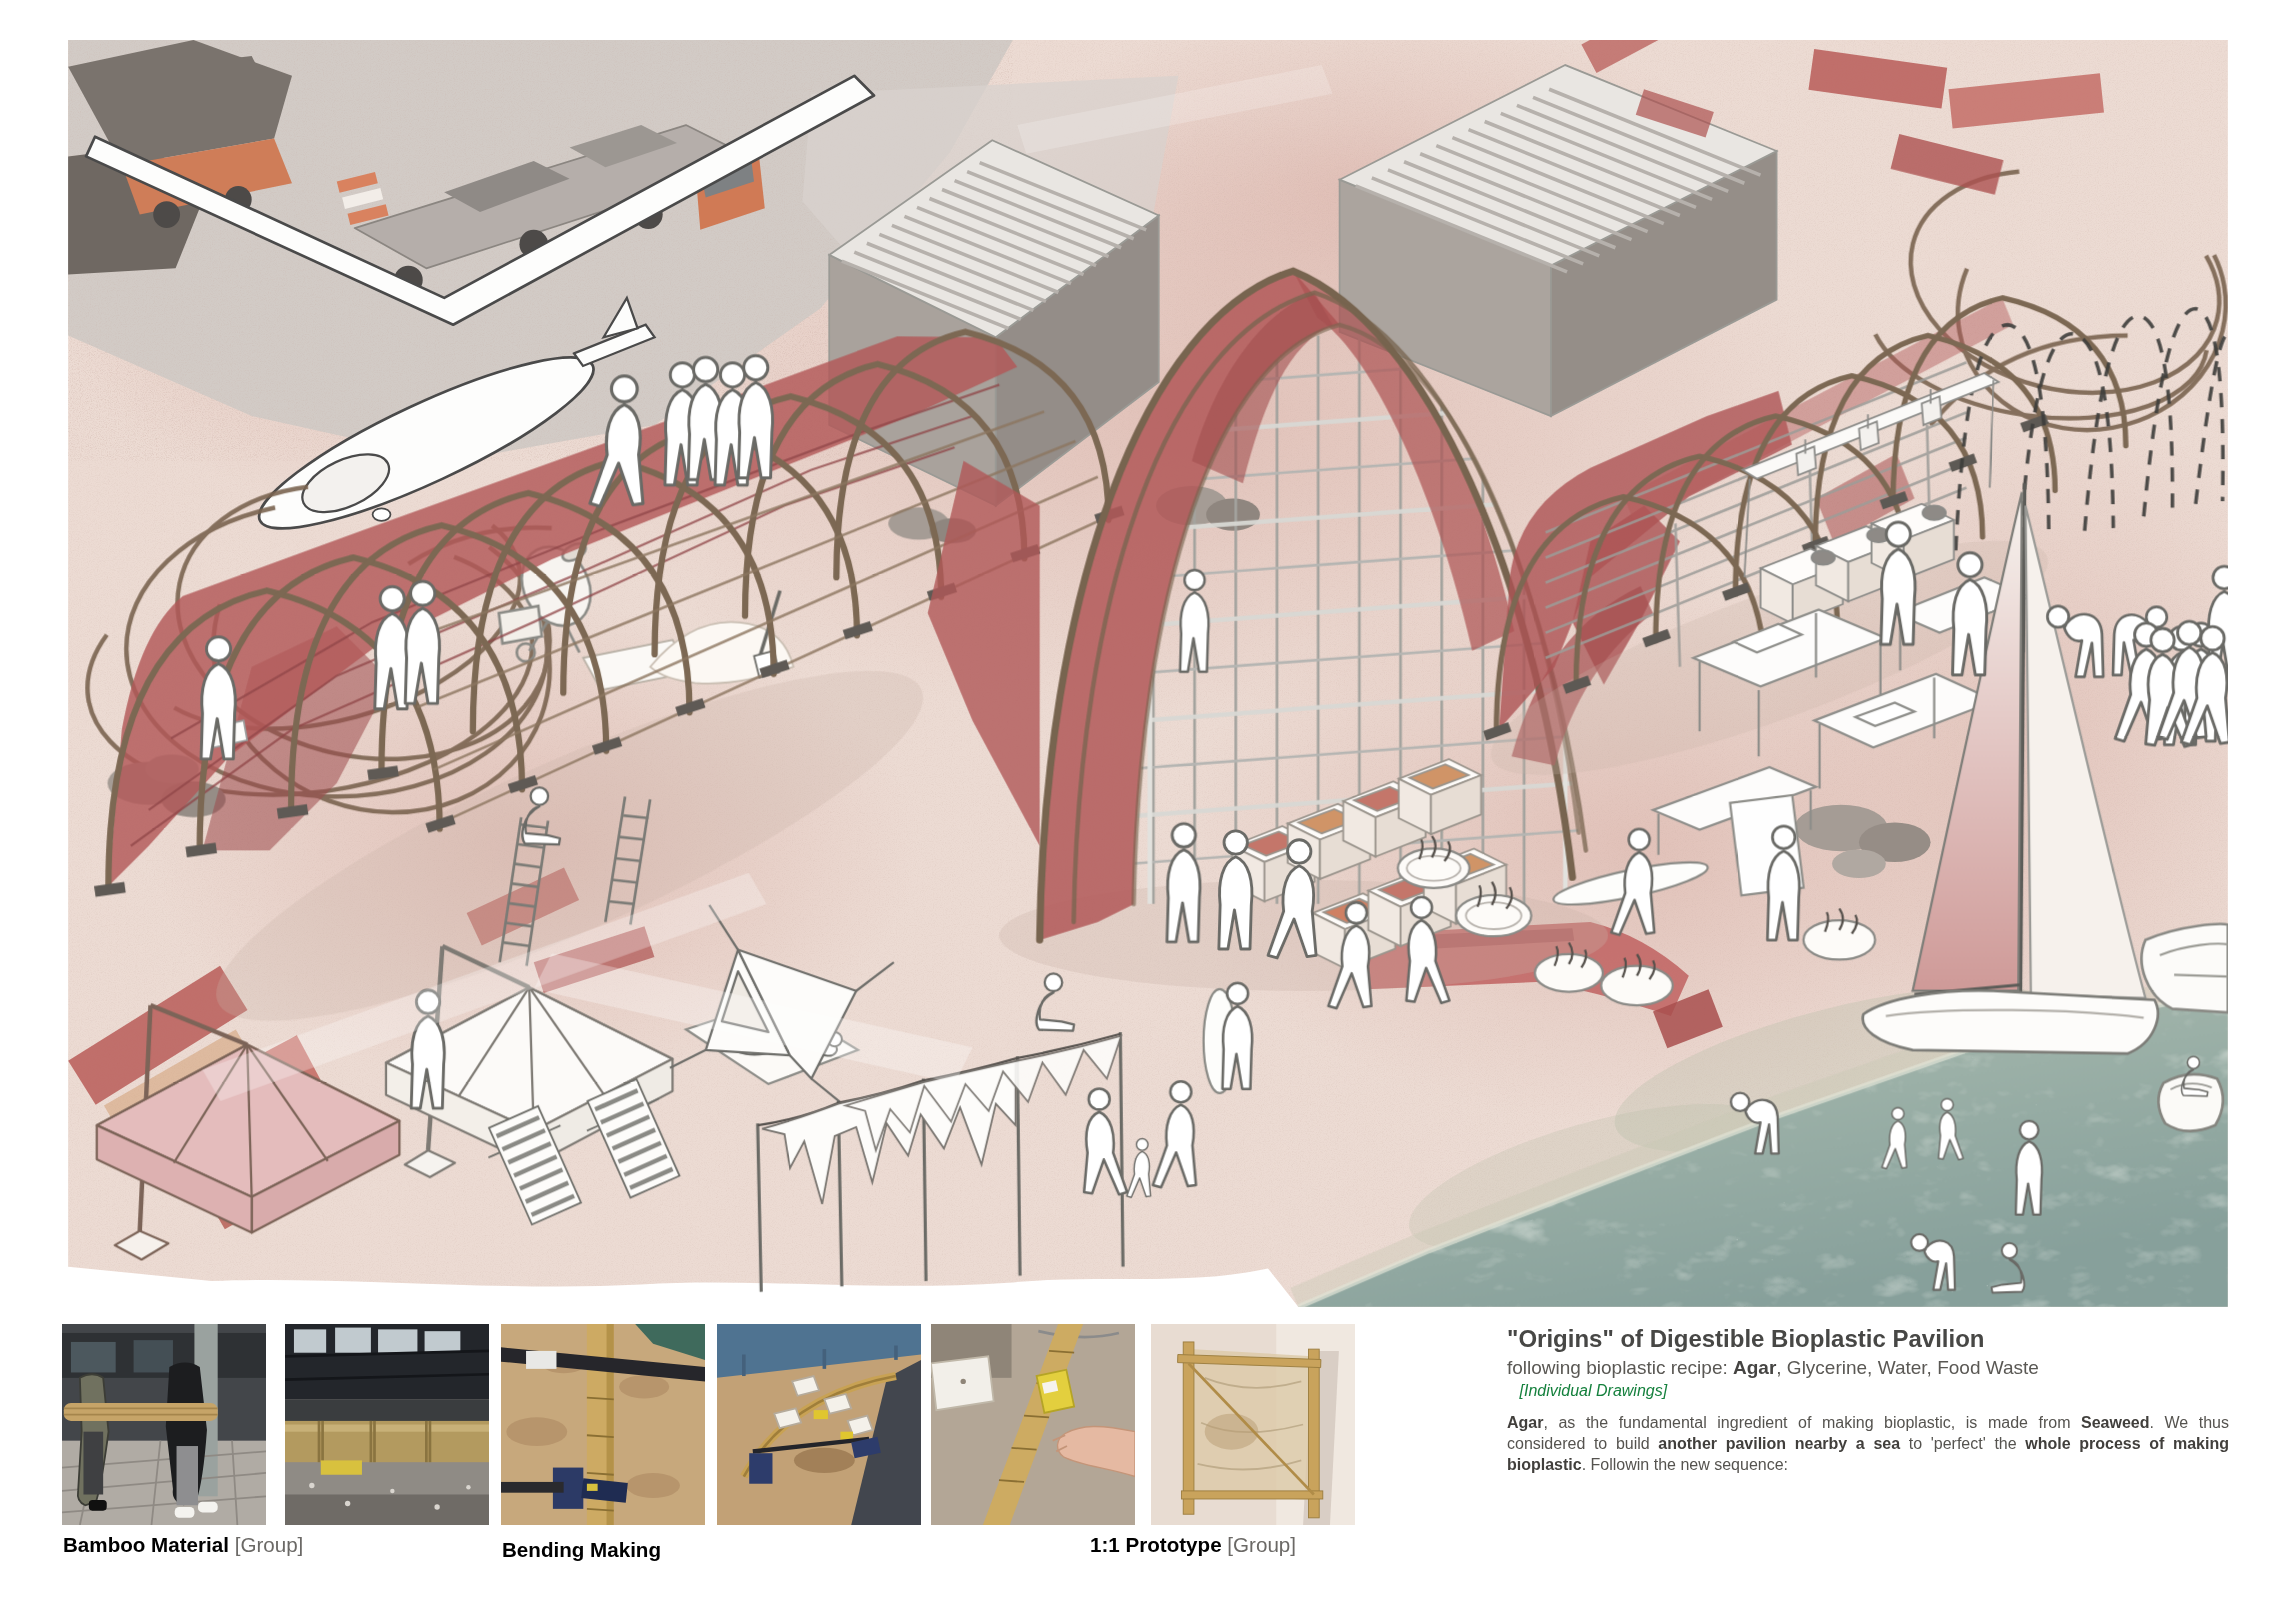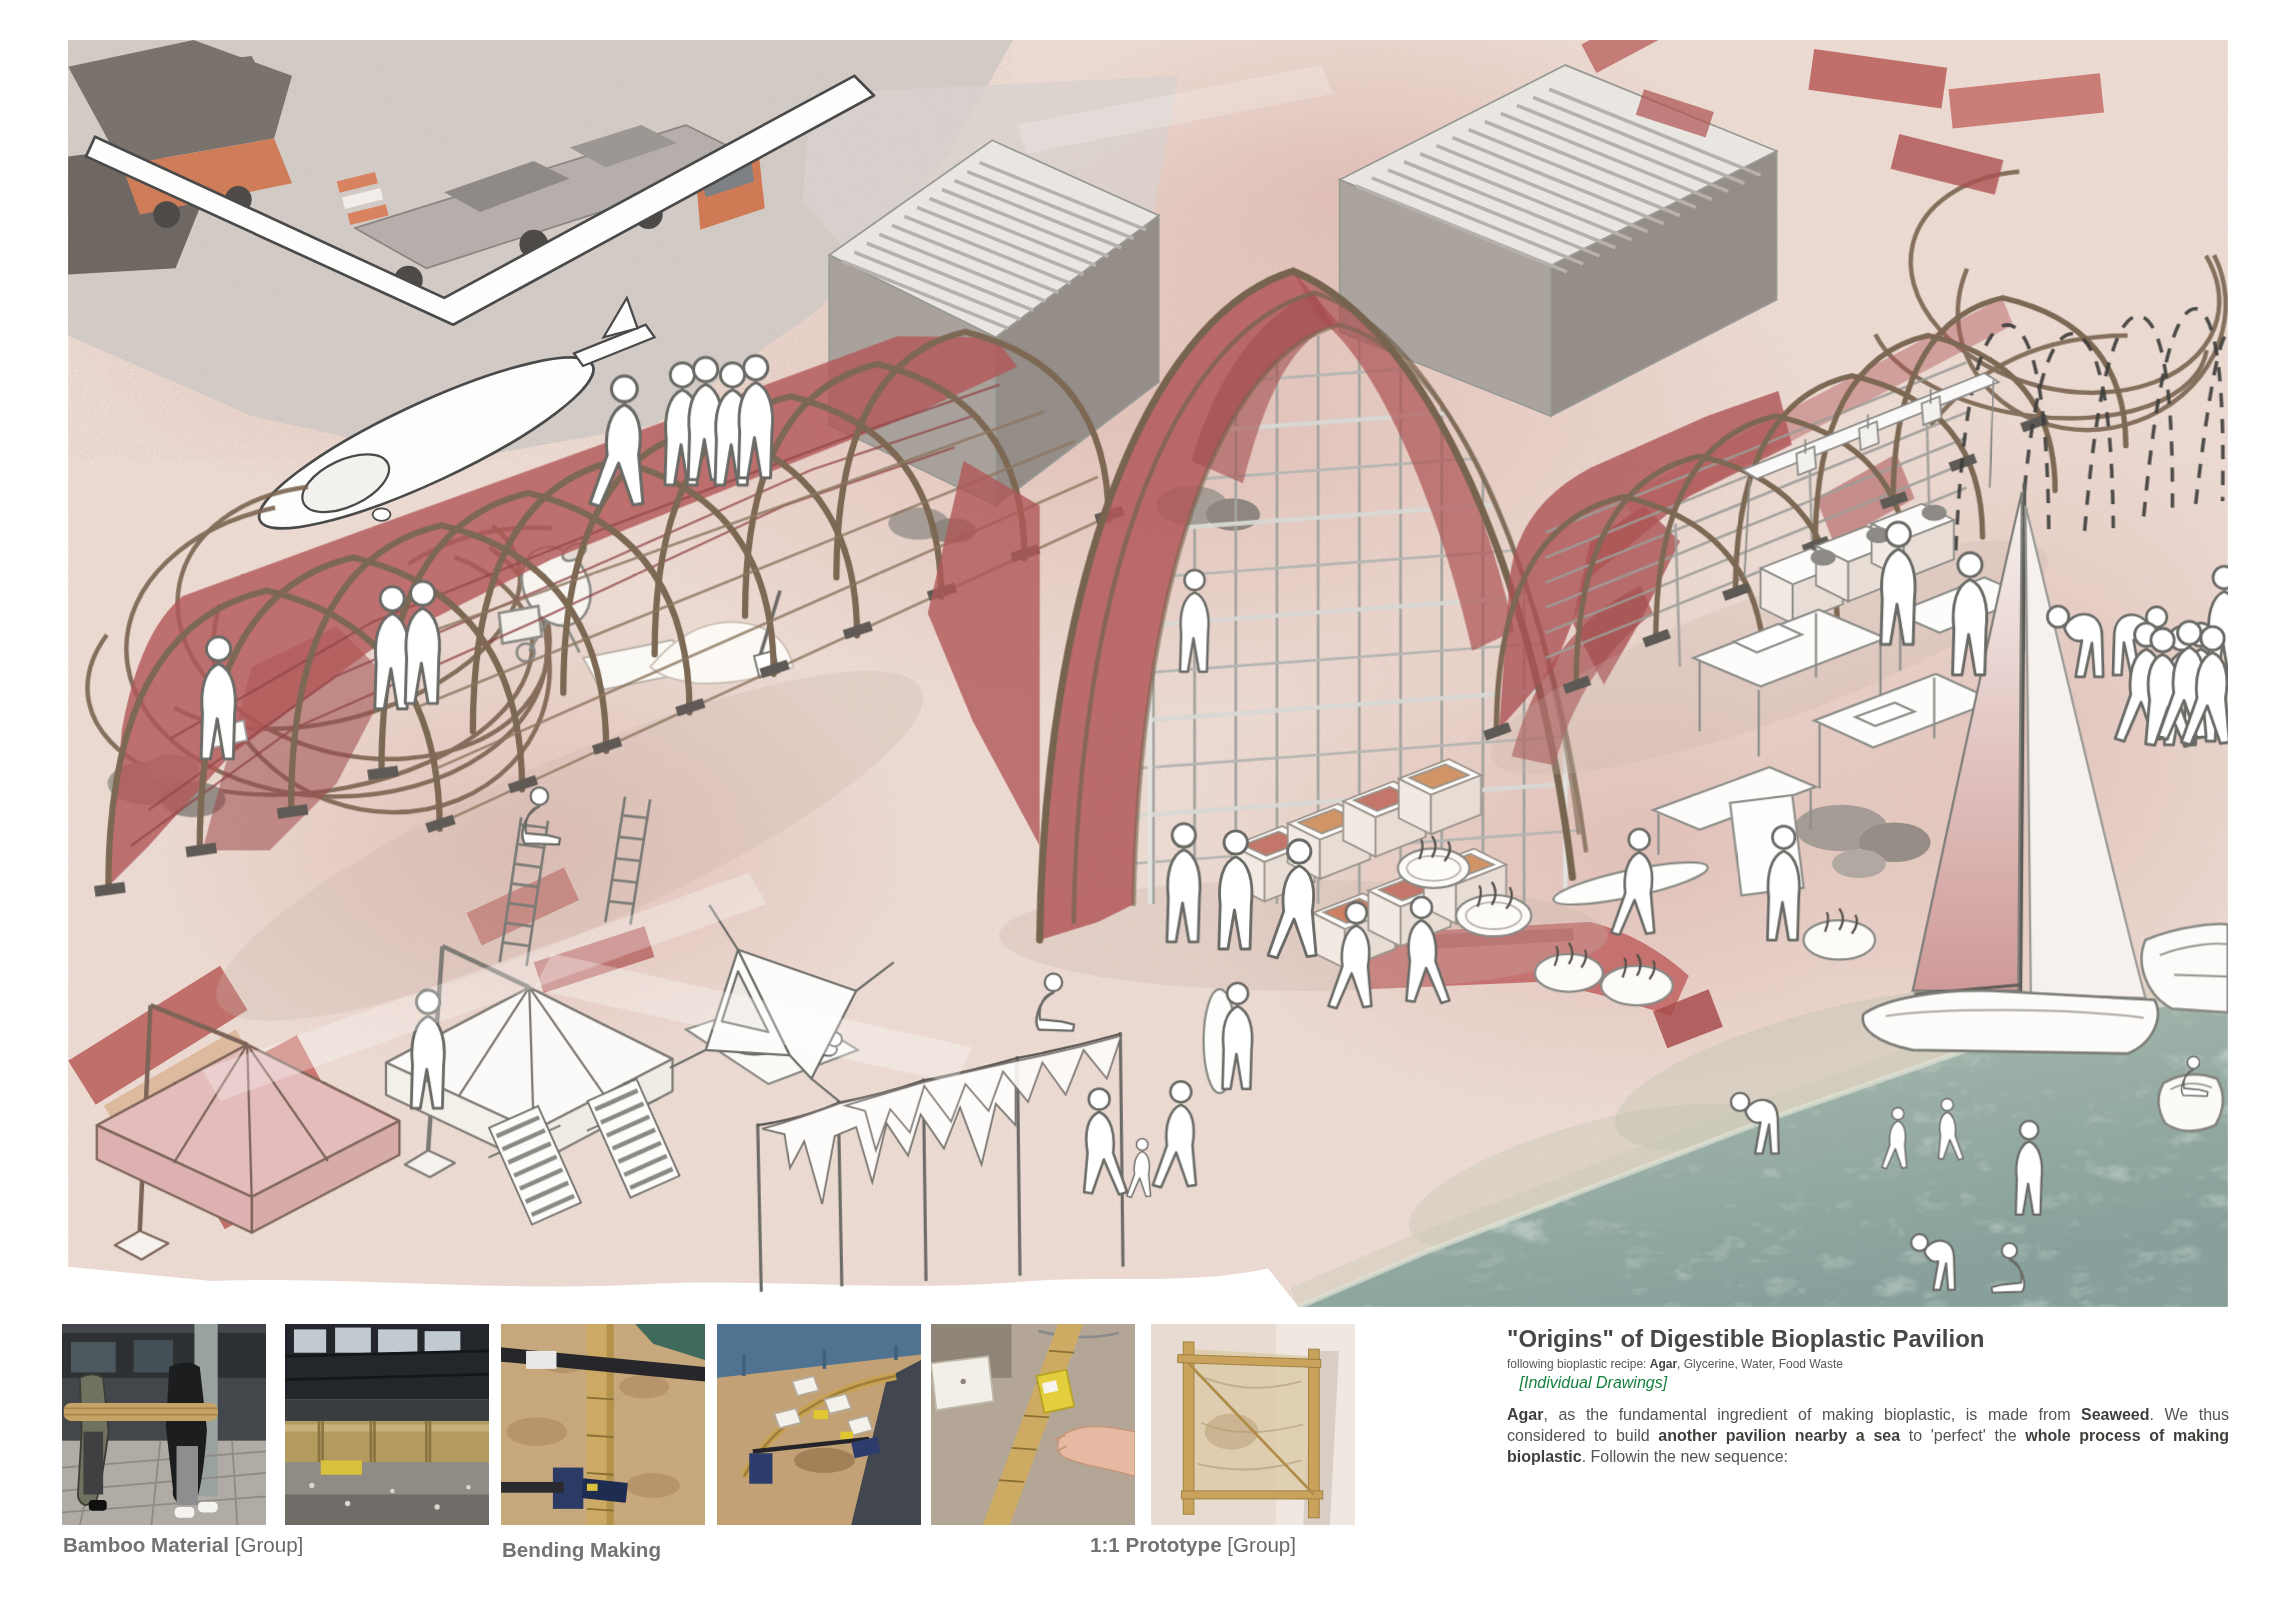--- a/index.html
+++ b/index.html
@@ -2,24 +2,24 @@
 <html style="font-size:14.3px"><head>
 <meta charset="utf-8">
 <style>
   html,body{margin:0;padding:0;background:#fff;}
   body{width:2293px;height:1621px;position:relative;overflow:hidden;
        font-family:"Liberation Sans", sans-serif;color:#4a4a47;}
   .illustration{position:absolute;left:68px;top:40px;width:2160px;height:1267px;}
   .photo{position:absolute;top:1324px;height:201px;width:204px;overflow:hidden;}
   .photo svg{display:block;width:100%;height:100%;}
   .caption{position:absolute;top:1533px;font-size:20.6px;color:#6b6966;white-space:nowrap;}
-  .caption b{color:#737373;font-weight:bold;}
+  .caption b{color:#000000;font-weight:bold;}
   .desc{position:absolute;left:1507px;top:1325px;width:722px;}
   .desc h1{margin:0;font-size:24px;line-height:1.15;color:#474745;font-weight:bold;}
-  .desc .recipe{margin:4.5px 0 0 0;font-size:12px;color:#5a5854;}
+  .desc .recipe{margin:4.5px 0 0 0;font-size:19px;color:#5a5854;}
   .desc .recipe b{color:#454442;}
   .desc .note{margin:2.7px 0 0 12.5px;font-size:16px;font-style:italic;font-weight:normal;color:#15803d;}
   .desc .para{margin:12px 0 0 0;font-size:16px;line-height:1.33;text-align:justify;color:#55534f;}
   .desc .para b{color:#413f3c;}
   .desc .seq{margin:27px 0 0 0;font-size:19px;line-height:1.21;color:#55534f;}
   .pf{fill:#ffffff;stroke:#6a6a66;stroke-width:2.2;stroke-linejoin:round;}
 </style>
 </head>
 <body>
 

